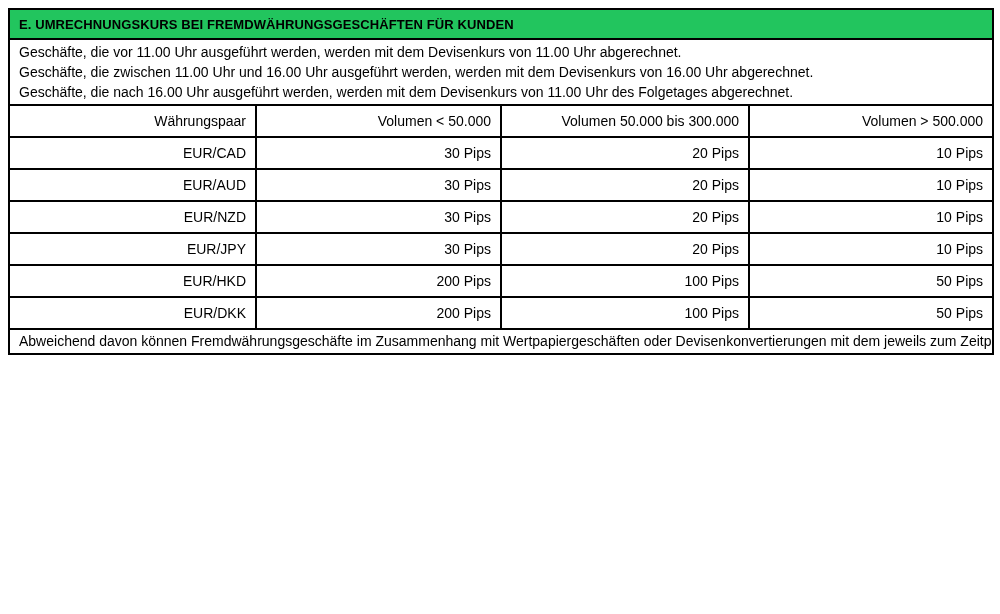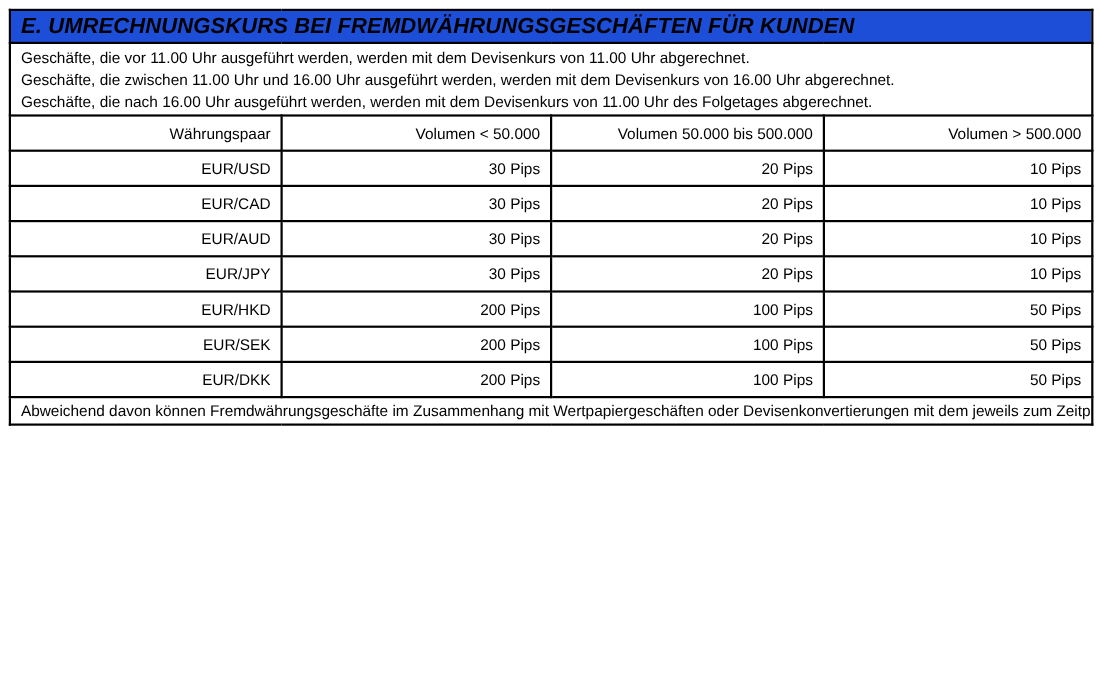--- a/index.html
+++ b/index.html
@@ -23,26 +23,25 @@
     font-size: 14px;
   }
   table.doc-table td {
     border: 2px solid #000000;
     padding: 2px 9px;
     vertical-align: middle;
     overflow: hidden;
     white-space: nowrap;
   }
   td.title-cell {
-    background: #1d4ed8;
+    background: #22c55e;
     font-weight: bold;
-    font-size: 20px;
+    font-size: 13px;
     height: 24px;
     letter-spacing: 0.1px;
-    font-style: italic;
   }
   td.intro-cell {
     padding: 4px 9px 5px 9px;
     white-space: normal;
   }
   .intro-line {
     line-height: 20px;
   }
   tr.head-row td, tr.data-row td, tr.other-row td {
     height: 26px;
@@ -72,56 +71,50 @@
       <tr>
         <td class="intro-cell" colspan="4">
           <div class="intro-line">Geschäfte, die vor 11.00 Uhr ausgeführt werden, werden mit dem Devisenkurs von 11.00 Uhr abgerechnet.</div>
           <div class="intro-line">Geschäfte, die zwischen 11.00 Uhr und 16.00 Uhr ausgeführt werden, werden mit dem Devisenkurs von 16.00 Uhr abgerechnet.</div>
           <div class="intro-line">Geschäfte, die nach 16.00 Uhr ausgeführt werden, werden mit dem Devisenkurs von 11.00 Uhr des Folgetages abgerechnet.</div>
         </td>
       </tr>
       <tr class="head-row">
         <td>Währungspaar</td>
         <td>Volumen &lt; 50.000</td>
-        <td>Volumen 50.000 bis 500.000</td>
+        <td>Volumen 50.000 bis 300.000</td>
         <td>Volumen &gt; 500.000</td>
       </tr>
 
-      <tr class="data-row">
-        <td>EUR/USD</td>
-        <td>30 Pips</td>
-        <td>20 Pips</td>
-        <td>10 Pips</td>
-      </tr>
       <tr class="data-row">
         <td>EUR/CAD</td>
         <td>30 Pips</td>
         <td>20 Pips</td>
         <td>10 Pips</td>
       </tr>
       <tr class="data-row">
         <td>EUR/AUD</td>
         <td>30 Pips</td>
         <td>20 Pips</td>
         <td>10 Pips</td>
       </tr>
       <tr class="data-row">
+        <td>EUR/NZD</td>
+        <td>30 Pips</td>
+        <td>20 Pips</td>
+        <td>10 Pips</td>
+      </tr>
+      <tr class="data-row">
         <td>EUR/JPY</td>
         <td>30 Pips</td>
         <td>20 Pips</td>
         <td>10 Pips</td>
       </tr>
       <tr class="data-row">
         <td>EUR/HKD</td>
-        <td>200 Pips</td>
-        <td>100 Pips</td>
-        <td>50 Pips</td>
-      </tr>
-      <tr class="data-row">
-        <td>EUR/SEK</td>
         <td>200 Pips</td>
         <td>100 Pips</td>
         <td>50 Pips</td>
       </tr>
       <tr class="data-row">
         <td>EUR/DKK</td>
         <td>200 Pips</td>
         <td>100 Pips</td>
         <td>50 Pips</td>
       </tr>

